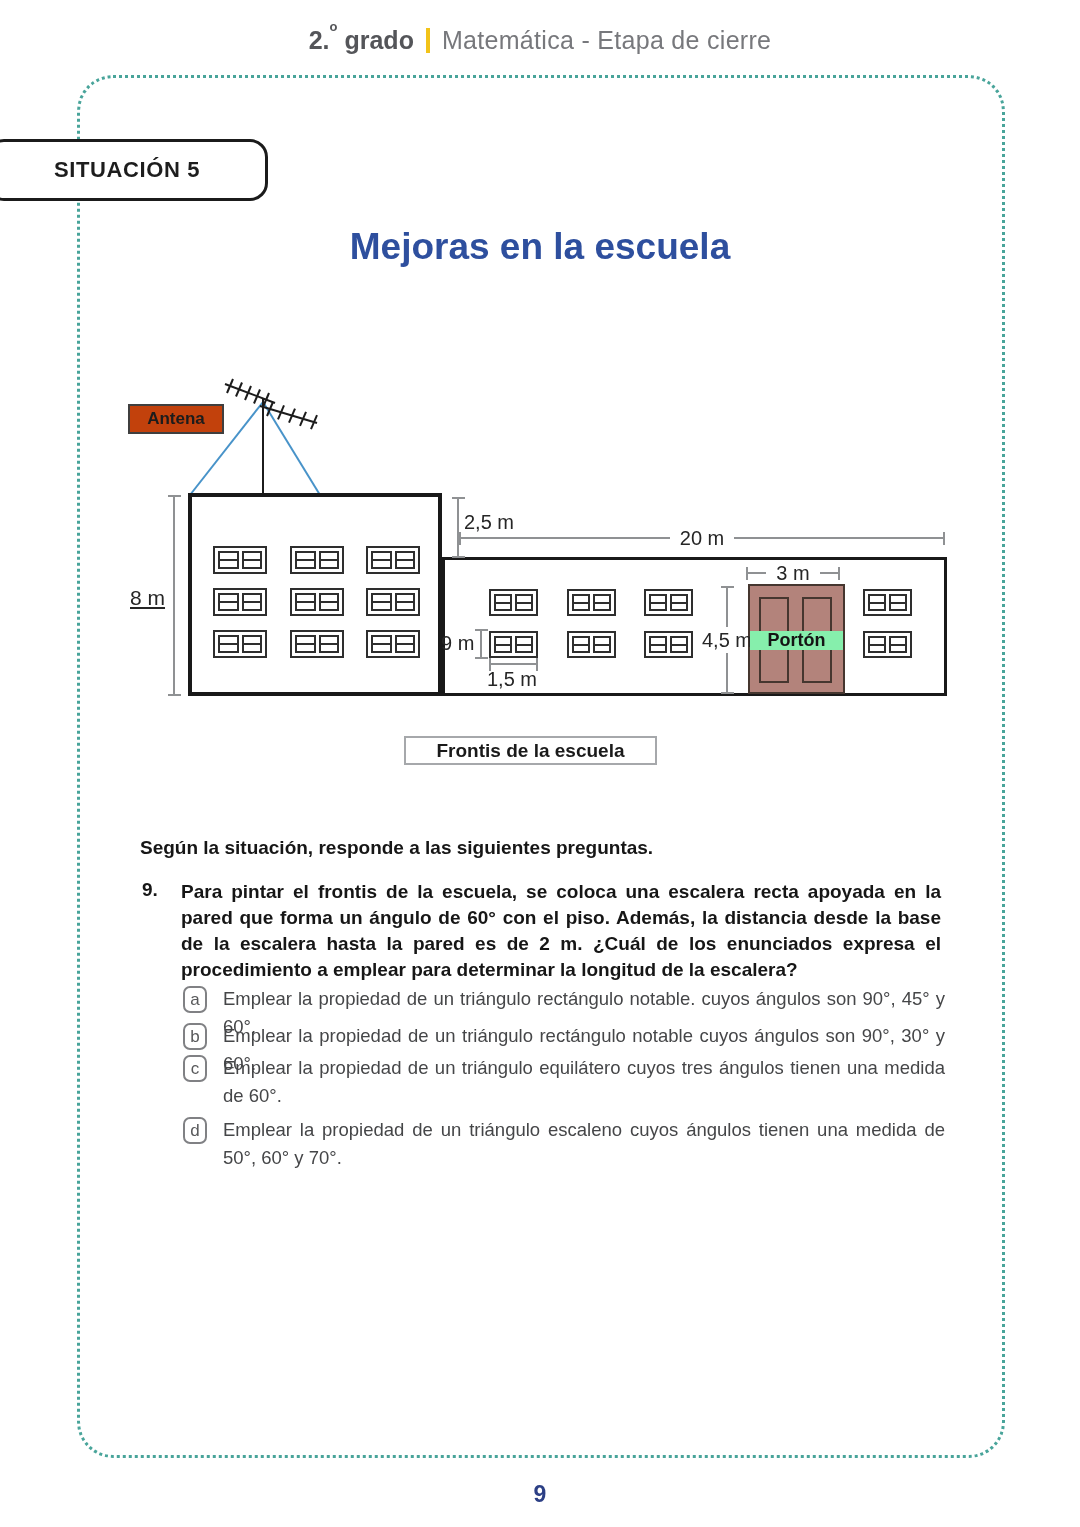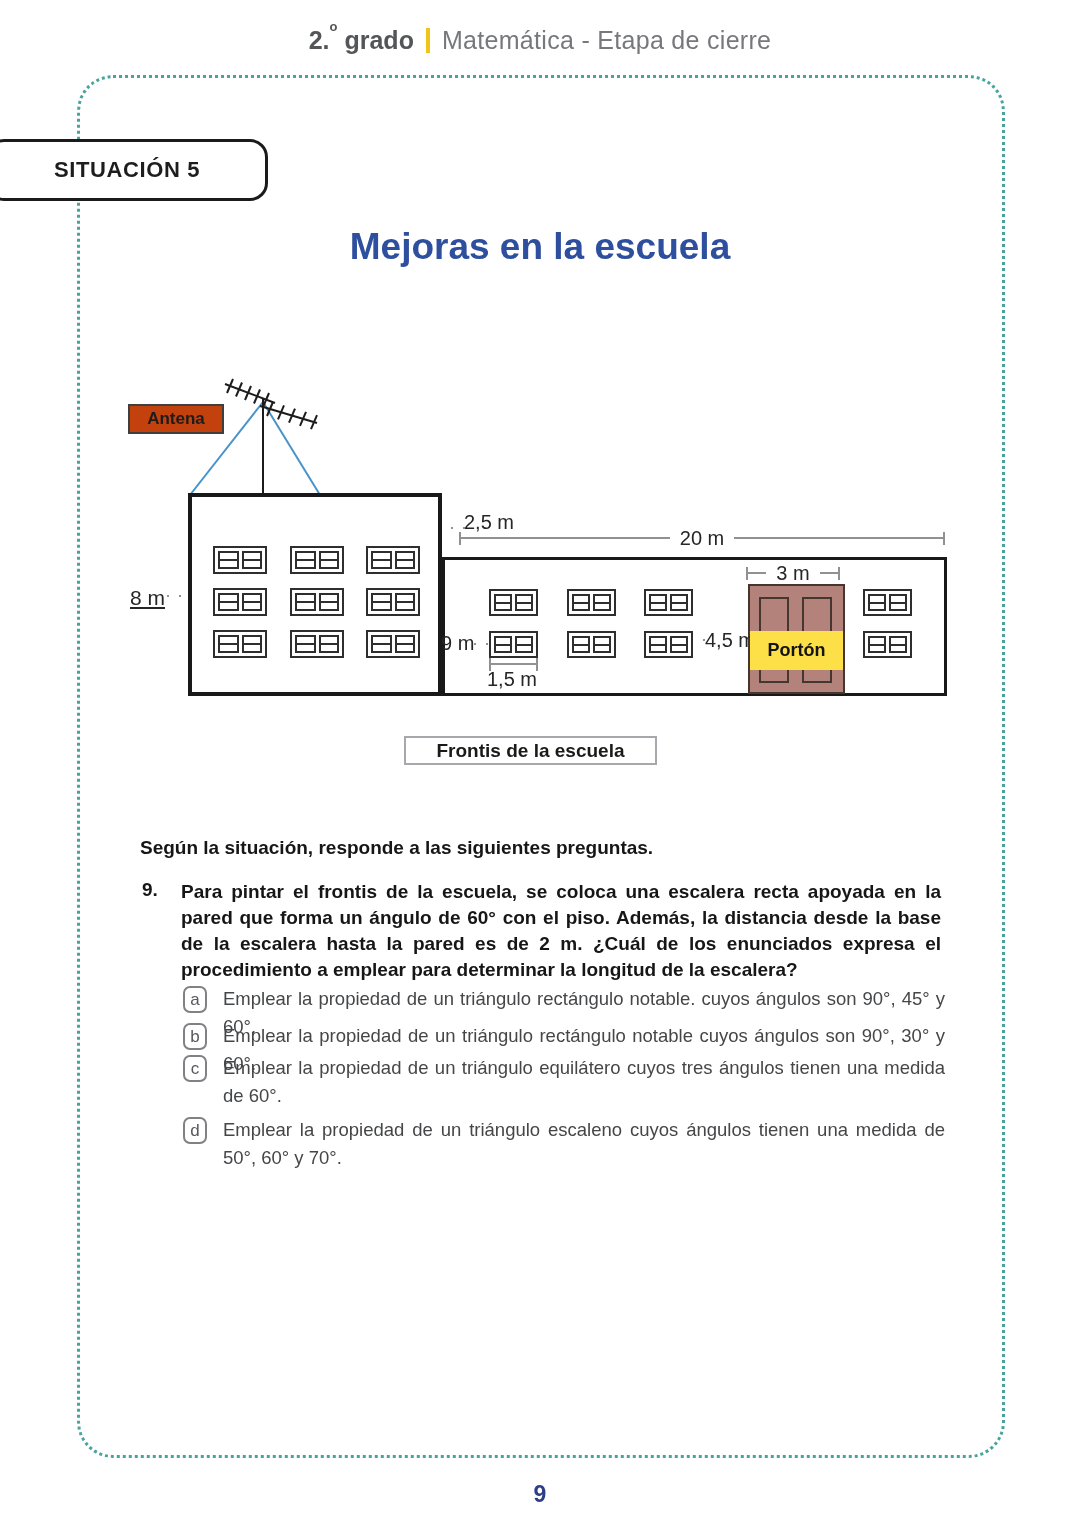--- a/index.html
+++ b/index.html
@@ -41,29 +41,29 @@
 
   .window { position:absolute; border:2px solid #2e2e2e; background:#fff;
             display:flex; gap:3px; padding:3px; z-index:3; }
   .window i { flex:1; border:2px solid #2e2e2e; position:relative; }
   .window i::after { content:""; position:absolute; left:-1px; right:-1px; top:44%; border-top:2px solid #2e2e2e; }
 
   .door { position:absolute; left:748px; top:584px; width:97px; height:110px;
           background:#b3837b; border:2px solid #45362f; z-index:3; }
   .door .panel { position:absolute; top:11px; width:30px; height:86px; border:2px solid #45362f; display:block; }
   .door .p1 { left:9px; } .door .p2 { left:52px; }
-  .door-label { position:absolute; left:750px; top:631px; width:93px; height:39px; background:#fde047; z-index:4;
+  .door-label { position:absolute; left:750px; top:631px; width:93px; height:19px; background:#86efac; z-index:4;
                 display:flex; align-items:center; justify-content:center;
                 font-weight:bold; font-size:18px; color:#141414; }
 
   .dimh { display:flex; align-items:center; position:absolute; z-index:2; }
   .dimh .seg { flex:1; height:2px; background:#8f9193; }
   .dimh .cap { width:2px; height:13px; background:#8f9193; flex:0 0 2px; }
   .dimh .lbl { font-size:20px; color:#262626; padding:0 10px; white-space:nowrap; }
-  .dimv { display:flex; flex-direction:row; align-items:center; position:absolute; z-index:2; }
+  .dimv { display:flex; flex-direction:column; align-items:center; position:absolute; z-index:2; }
   .dimv .seg { flex:1; width:2px; background:#8f9193; }
   .dimv .cap { width:13px; height:2px; background:#8f9193; flex:0 0 2px; }
   .dimv .lbl { font-size:20px; color:#262626; padding:3px 0; white-space:nowrap; line-height:1; }
   .dlabel { position:absolute; font-size:20px; color:#262626; white-space:nowrap; z-index:2; }
 
   .frontis { position:absolute; left:404px; top:736px; width:253px; height:29px;
              border:2px solid #a6a8ab; background:#fff; display:flex; align-items:center; justify-content:center;
              font-weight:bold; font-size:19px; color:#1a1a1a; }
 
   

